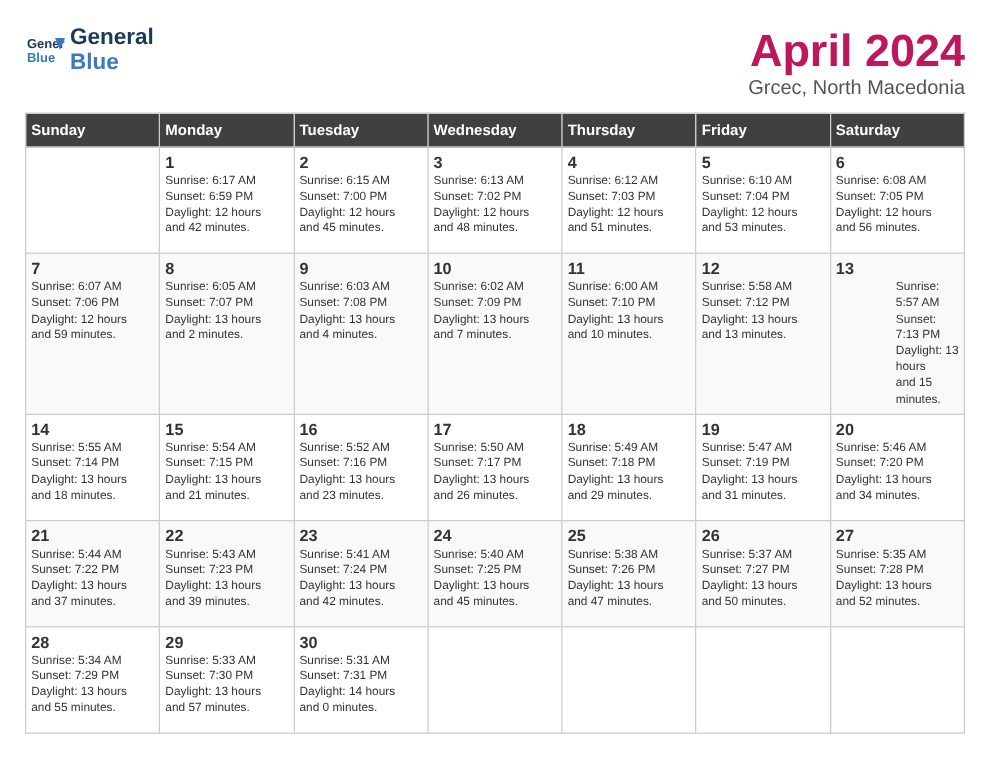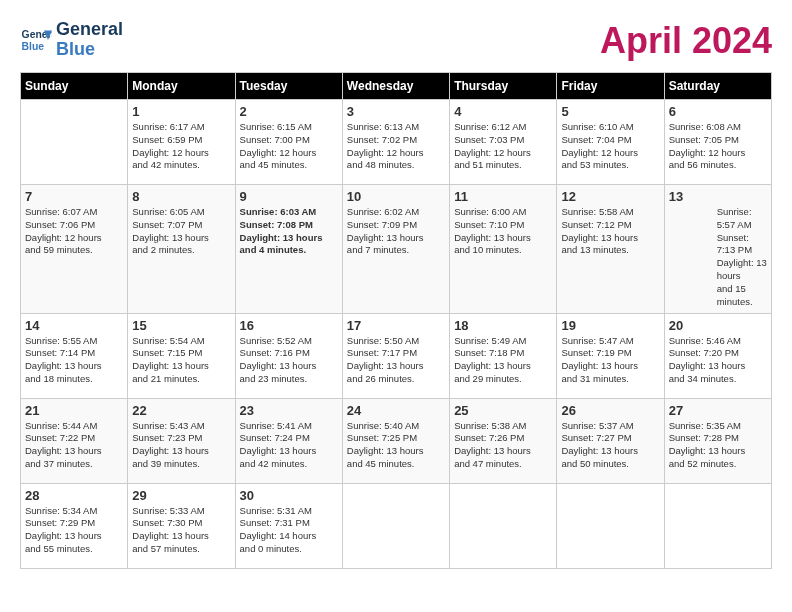--- a/index.html
+++ b/index.html
@@ -45,21 +45,21 @@
     .subtitle {
       font-size: 16px;
       color: #555;
     }
     table {
       width: 100%;
       border-collapse: collapse;
       table-layout: fixed;
     }
     thead tr th {
-      background-color: #000000;
+      background-color: #404040;
       color: #fff;
       font-size: 12px;
       font-weight: bold;
       padding: 6px 4px;
       text-align: left;
       border: 1px solid #ccc;
     }
     tbody tr td {
       vertical-align: top;
       border: 1px solid #ccc;
@@ -97,20 +97,21 @@
       <text x="2" y="32" font-size="13" font-weight="bold" fill="#3a7abf">Blue</text>
       <polygon points="30,8 40,8 35,20" fill="#3a7abf"></polygon>
     </svg>
     <div class="logo-text">
       <span>General</span>
       <span style="color:#3a7abf;">Blue</span>
     </div>
   </div>
   <div class="title-area">
     <div class="month-title">April 2024</div>
+    <div class="subtitle">Grcec, North Macedonia</div>
   </div>
 </div>
 
 <table>
   <thead>
     <tr>
     <th>Sunday</th>
         <th>Monday</th>
         <th>Tuesday</th>
         <th>Wednesday</th>
@@ -175,21 +176,21 @@
         </td>
         <td>
           <span class="day-num">8</span>
           <div class="day-info" style="white-space: pre-line;">Sunrise: 6:05 AM
 Sunset: 7:07 PM
 Daylight: 13 hours
 and 2 minutes.</div>
         </td>
         <td>
           <span class="day-num">9</span>
-          <div class="day-info" style="white-space: pre-line; font-weight: bold;">Sunrise: 6:03 AM
+          <div class="day-info" style="white-space: pre-line;">Sunrise: 6:03 AM
 Sunset: 7:08 PM
 Daylight: 13 hours
 and 4 minutes.</div>
         </td>
         <td>
           <span class="day-num">10</span>
           <div class="day-info" style="white-space: pre-line;">Sunrise: 6:02 AM
 Sunset: 7:09 PM
 Daylight: 13 hours
 and 7 minutes.</div>

